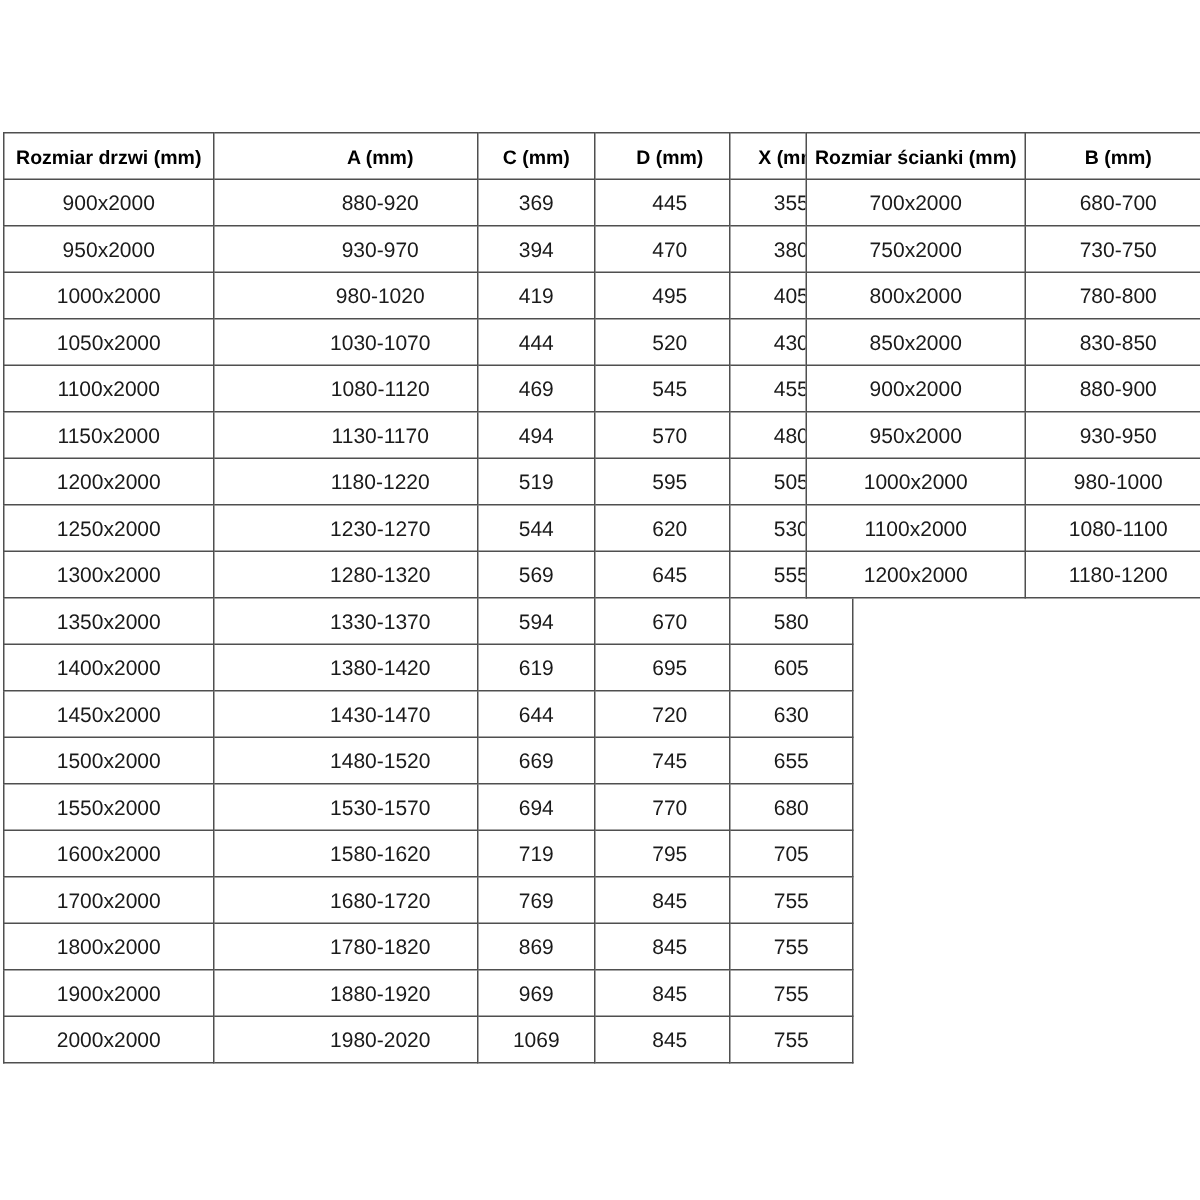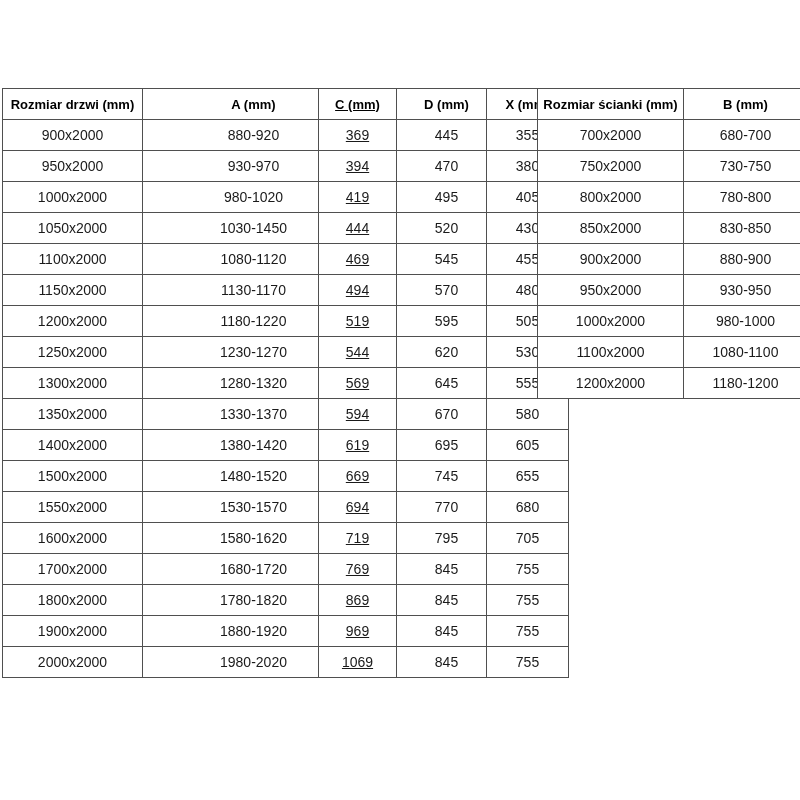--- a/index.html
+++ b/index.html
@@ -42,21 +42,21 @@
     font-weight: normal;
     color: #1a1a1a;
   }
   #door-table {
     left: 2px;
     top: 88px;
     width: 485px;
   }
   #door-table th:nth-child(1), #door-table td:nth-child(1) { width: 135px; }
   #door-table th:nth-child(2), #door-table td:nth-child(2) { width: 125px; padding-left: 48px; }
-  #door-table th:nth-child(3), #door-table td:nth-child(3) { width: 73px; text-decoration: underline; }
+  #door-table th:nth-child(3), #door-table td:nth-child(3) { width: 73px; }
   #door-table th:nth-child(4), #door-table td:nth-child(4) { width: 75px; padding-left: 12px; }
   #door-table th:nth-child(5), #door-table td:nth-child(5) { width: 77px; text-align: center; }
   #wall-table {
     left: 537px;
     top: 88px;
     width: 260px;
   }
   #wall-table th:nth-child(1), #wall-table td:nth-child(1) { width: 141px; }
   #wall-table th:nth-child(2), #wall-table td:nth-child(2) { width: 119px; }
 </style>
@@ -92,21 +92,21 @@
         </tr>
         <tr>
           <td>1000x2000</td>
           <td>980-1020</td>
           <td>419</td>
           <td>495</td>
           <td>405</td>
         </tr>
         <tr>
           <td>1050x2000</td>
-          <td>1030-1450</td>
+          <td>1030-1070</td>
           <td>444</td>
           <td>520</td>
           <td>430</td>
         </tr>
         <tr>
           <td>1100x2000</td>
           <td>1080-1120</td>
           <td>469</td>
           <td>545</td>
           <td>455</td>
@@ -147,20 +147,27 @@
           <td>580</td>
         </tr>
         <tr>
           <td>1400x2000</td>
           <td>1380-1420</td>
           <td>619</td>
           <td>695</td>
           <td>605</td>
         </tr>
         <tr>
+          <td>1450x2000</td>
+          <td>1430-1470</td>
+          <td>644</td>
+          <td>720</td>
+          <td>630</td>
+        </tr>
+        <tr>
           <td>1500x2000</td>
           <td>1480-1520</td>
           <td>669</td>
           <td>745</td>
           <td>655</td>
         </tr>
         <tr>
           <td>1550x2000</td>
           <td>1530-1570</td>
           <td>694</td>

